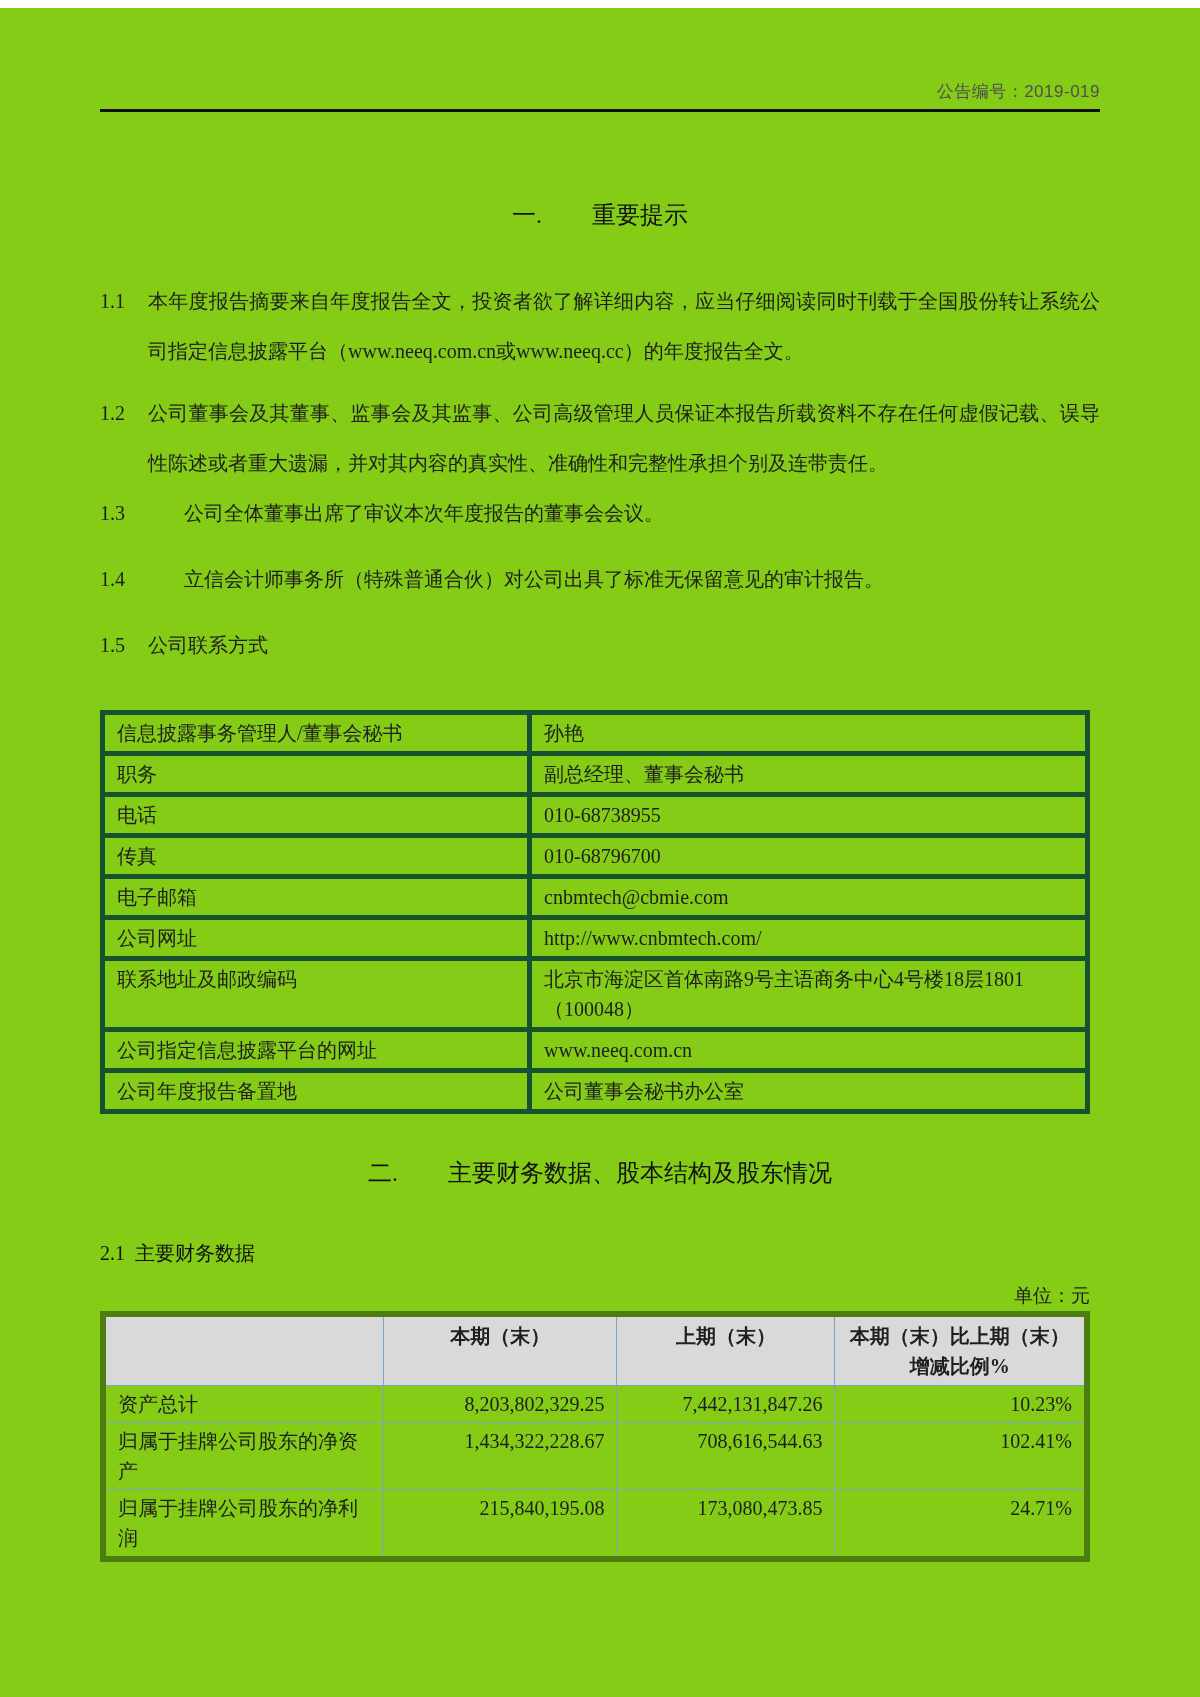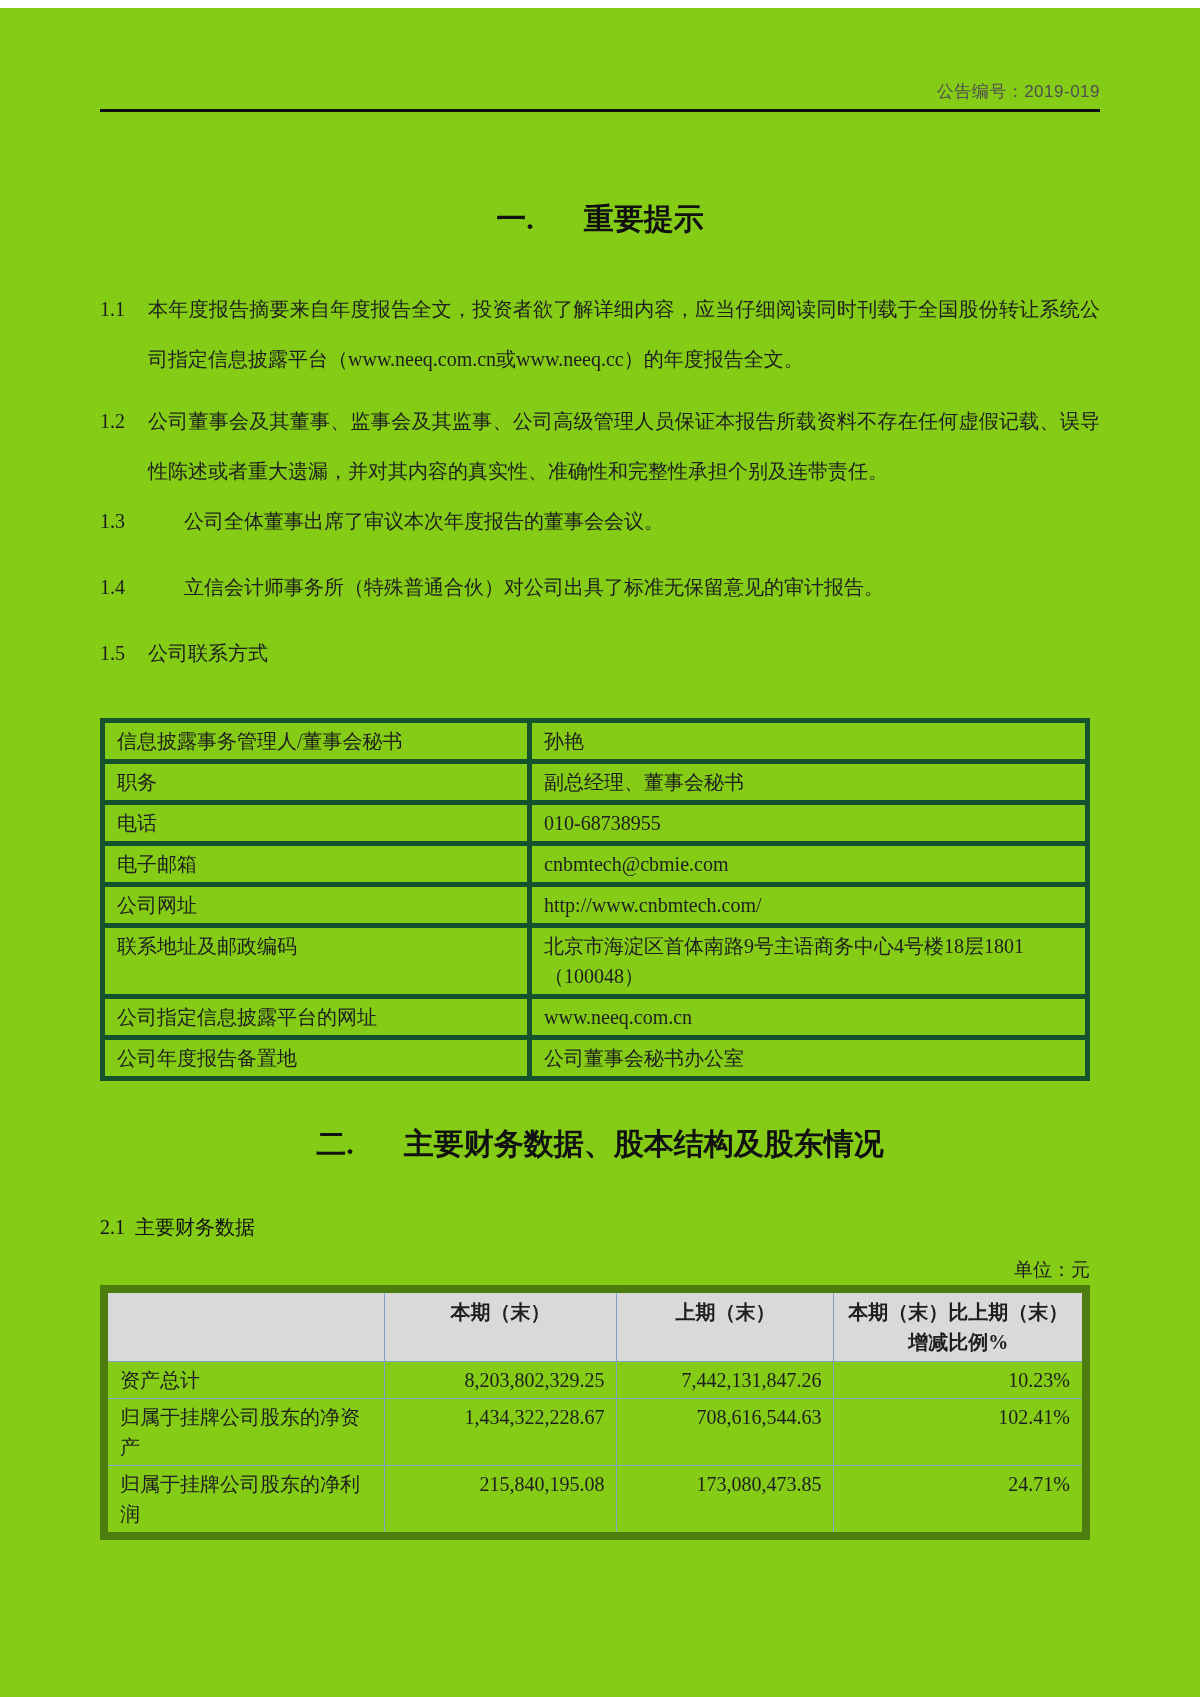--- a/index.html
+++ b/index.html
@@ -22,22 +22,22 @@
     color: #4f4f4f;
     letter-spacing: 0.5px;
   }
   .rule {
     margin: 6px 100px 0 100px;
     border-top: 3px solid #101010;
   }
   .sec-title {
     margin: 88px 100px 0 100px;
     text-align: center;
-    font-size: 30px;
-    font-weight: 700;
+    font-size: 24px;
+    font-weight: 400;
     line-height: 1.25;
     color: #111;
   }
   .sec-title .sec-num { margin-right: 50px; }
   .sec-title.second { margin-top: 44px; }
   .items { margin: 46px 100px 0 100px; font-size: 20px; }
   .item { display: flex; line-height: 2.5; text-align: justify; }
   .item .item-num { flex: 0 0 48px; }
   .item .item-text { flex: 1; }
   .item.mb12 { margin-bottom: 12px; }
@@ -68,21 +68,21 @@
   .subsection .sub-num { margin-right: 10px; }
   .unit {
     margin: 16px 110px 0 100px;
     text-align: right;
     font-size: 19px;
   }
   .fin-table {
     margin: 2px 100px 0 100px;
     width: 990px;
     font-size: 20px;
-    border: 8px solid #4d7c0f;
+    border: 6px solid #4d7c0f;
   }
   .fin-table th, .fin-table td {
     border: 1px solid #7da3c7;
     line-height: 30px;
   }
   .fin-table th {
     background: #d9d9d9;
     font-weight: 700;
     text-align: center;
     padding: 4px 8px;
@@ -139,20 +139,24 @@
       </tr>
       <tr>
         <td class="c-label">职务</td>
         <td class="c-value">副总经理、董事会秘书</td>
       </tr>
       <tr>
         <td class="c-label">电话</td>
         <td class="c-value">010-68738955</td>
       </tr>
       <tr>
+        <td class="c-label">传真</td>
+        <td class="c-value">010-68796700</td>
+      </tr>
+      <tr>
         <td class="c-label">电子邮箱</td>
         <td class="c-value">cnbmtech@cbmie.com</td>
       </tr>
       <tr>
         <td class="c-label">公司网址</td>
         <td class="c-value">http://www.cnbmtech.com/</td>
       </tr>
       <tr>
         <td class="c-label">联系地址及邮政编码</td>
         <td class="c-value">

